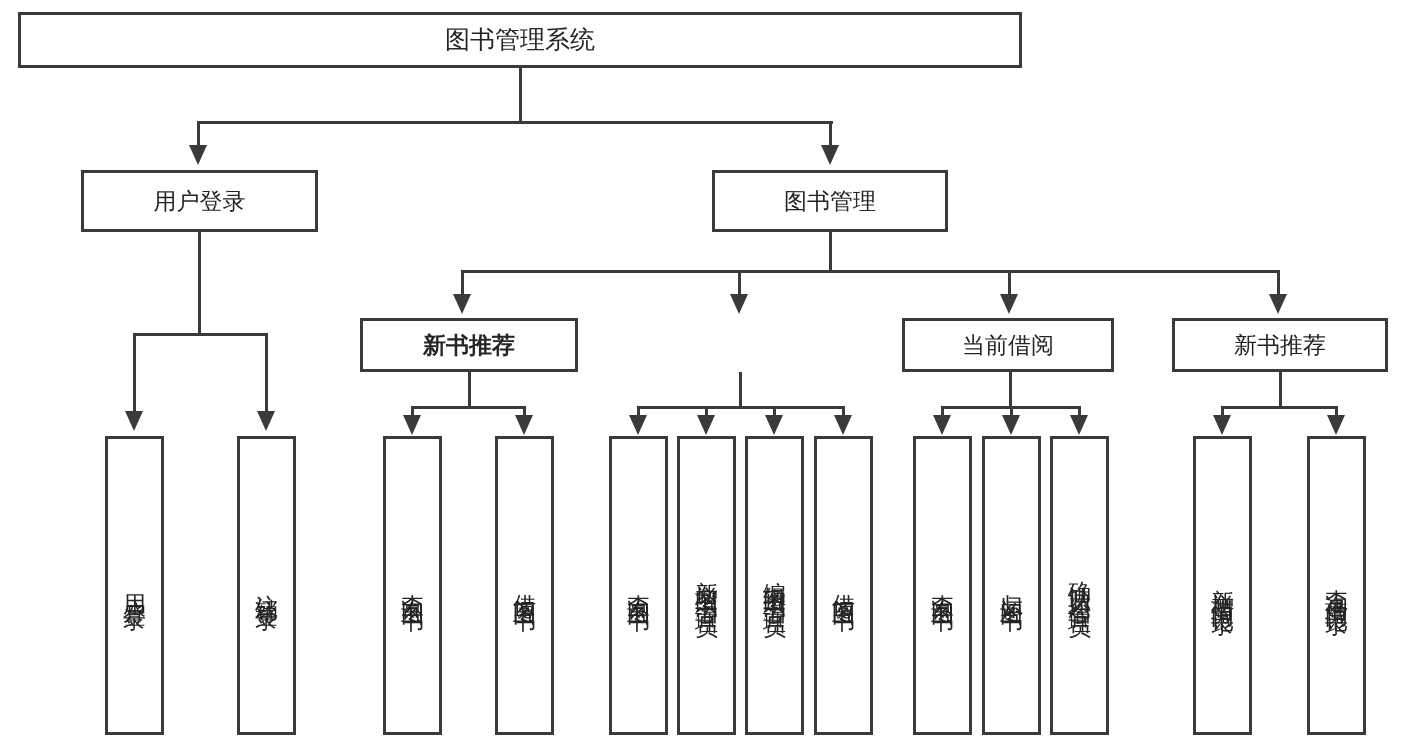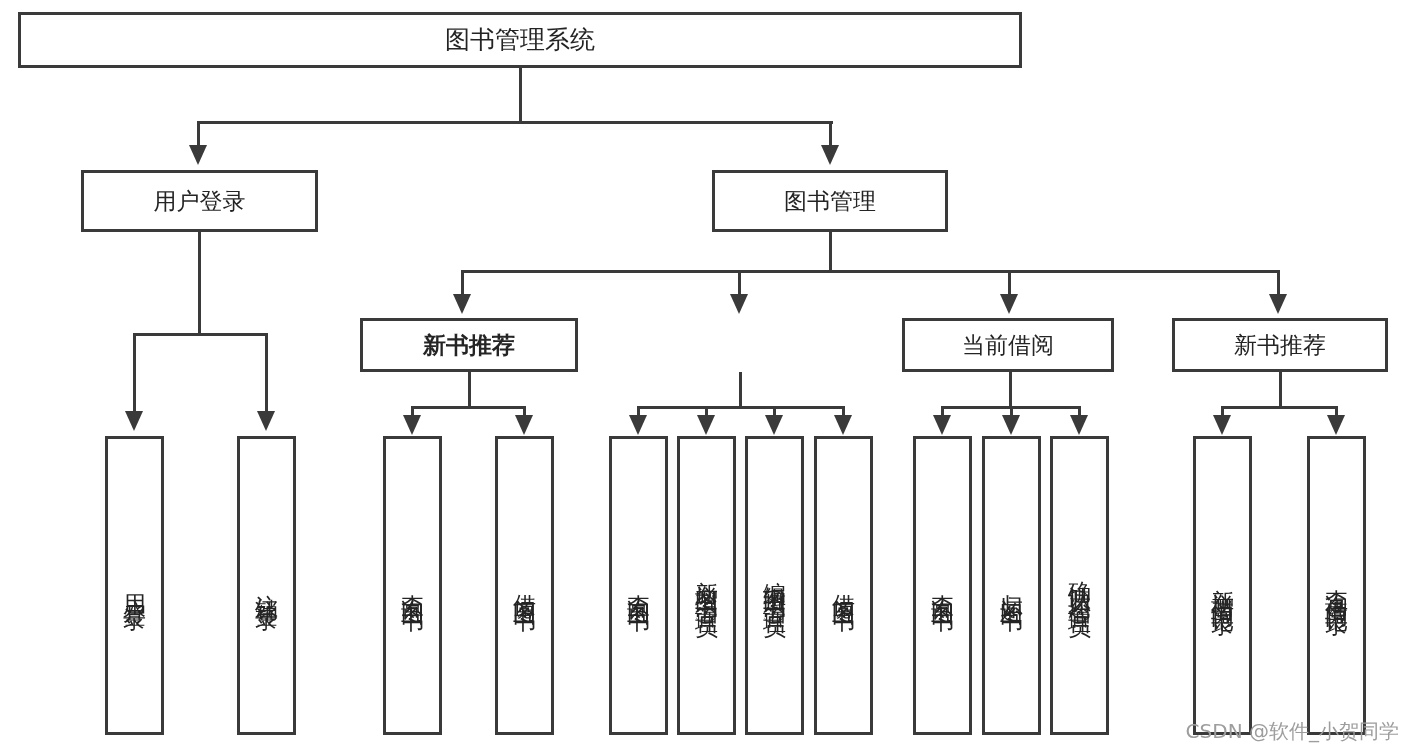--- a/index.html
+++ b/index.html
@@ -210,15 +210,14 @@
   <div class="conn vline" style="left:1335px; top:406px; width:3px; height:12px;"></div>
   <div class="arrow" style="left:1327px; top:415px;"></div>
 
   <div class="node v node-leaf" style="left:1193px; top:436px; width:59px; height:299px;">
     <span class="label">新增借阅记录</span>
   </div>
   <div class="node v node-leaf" style="left:1307px; top:436px; width:59px; height:299px;">
     <span class="label">查询借阅记录</span>
   </div>
 
-  <div id="watermark">CSDN @软件_小贺同学</div>
 
 </div>
 
 </body></html>

